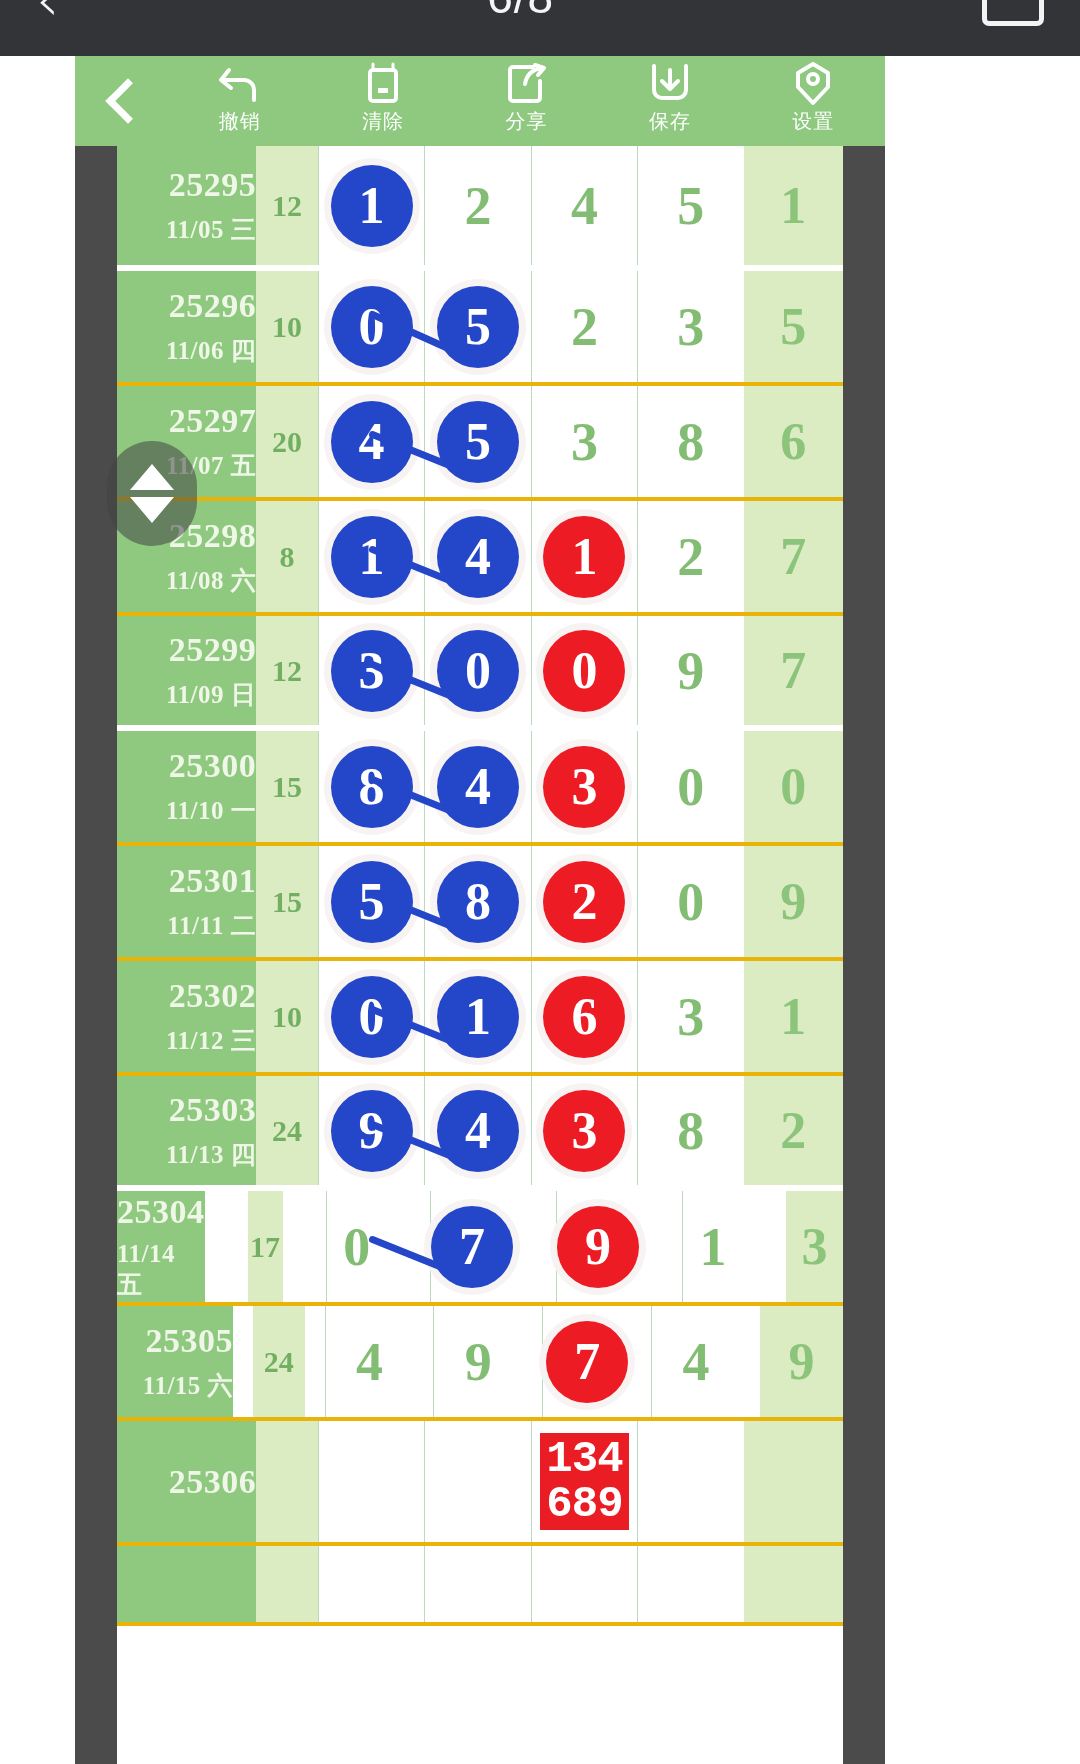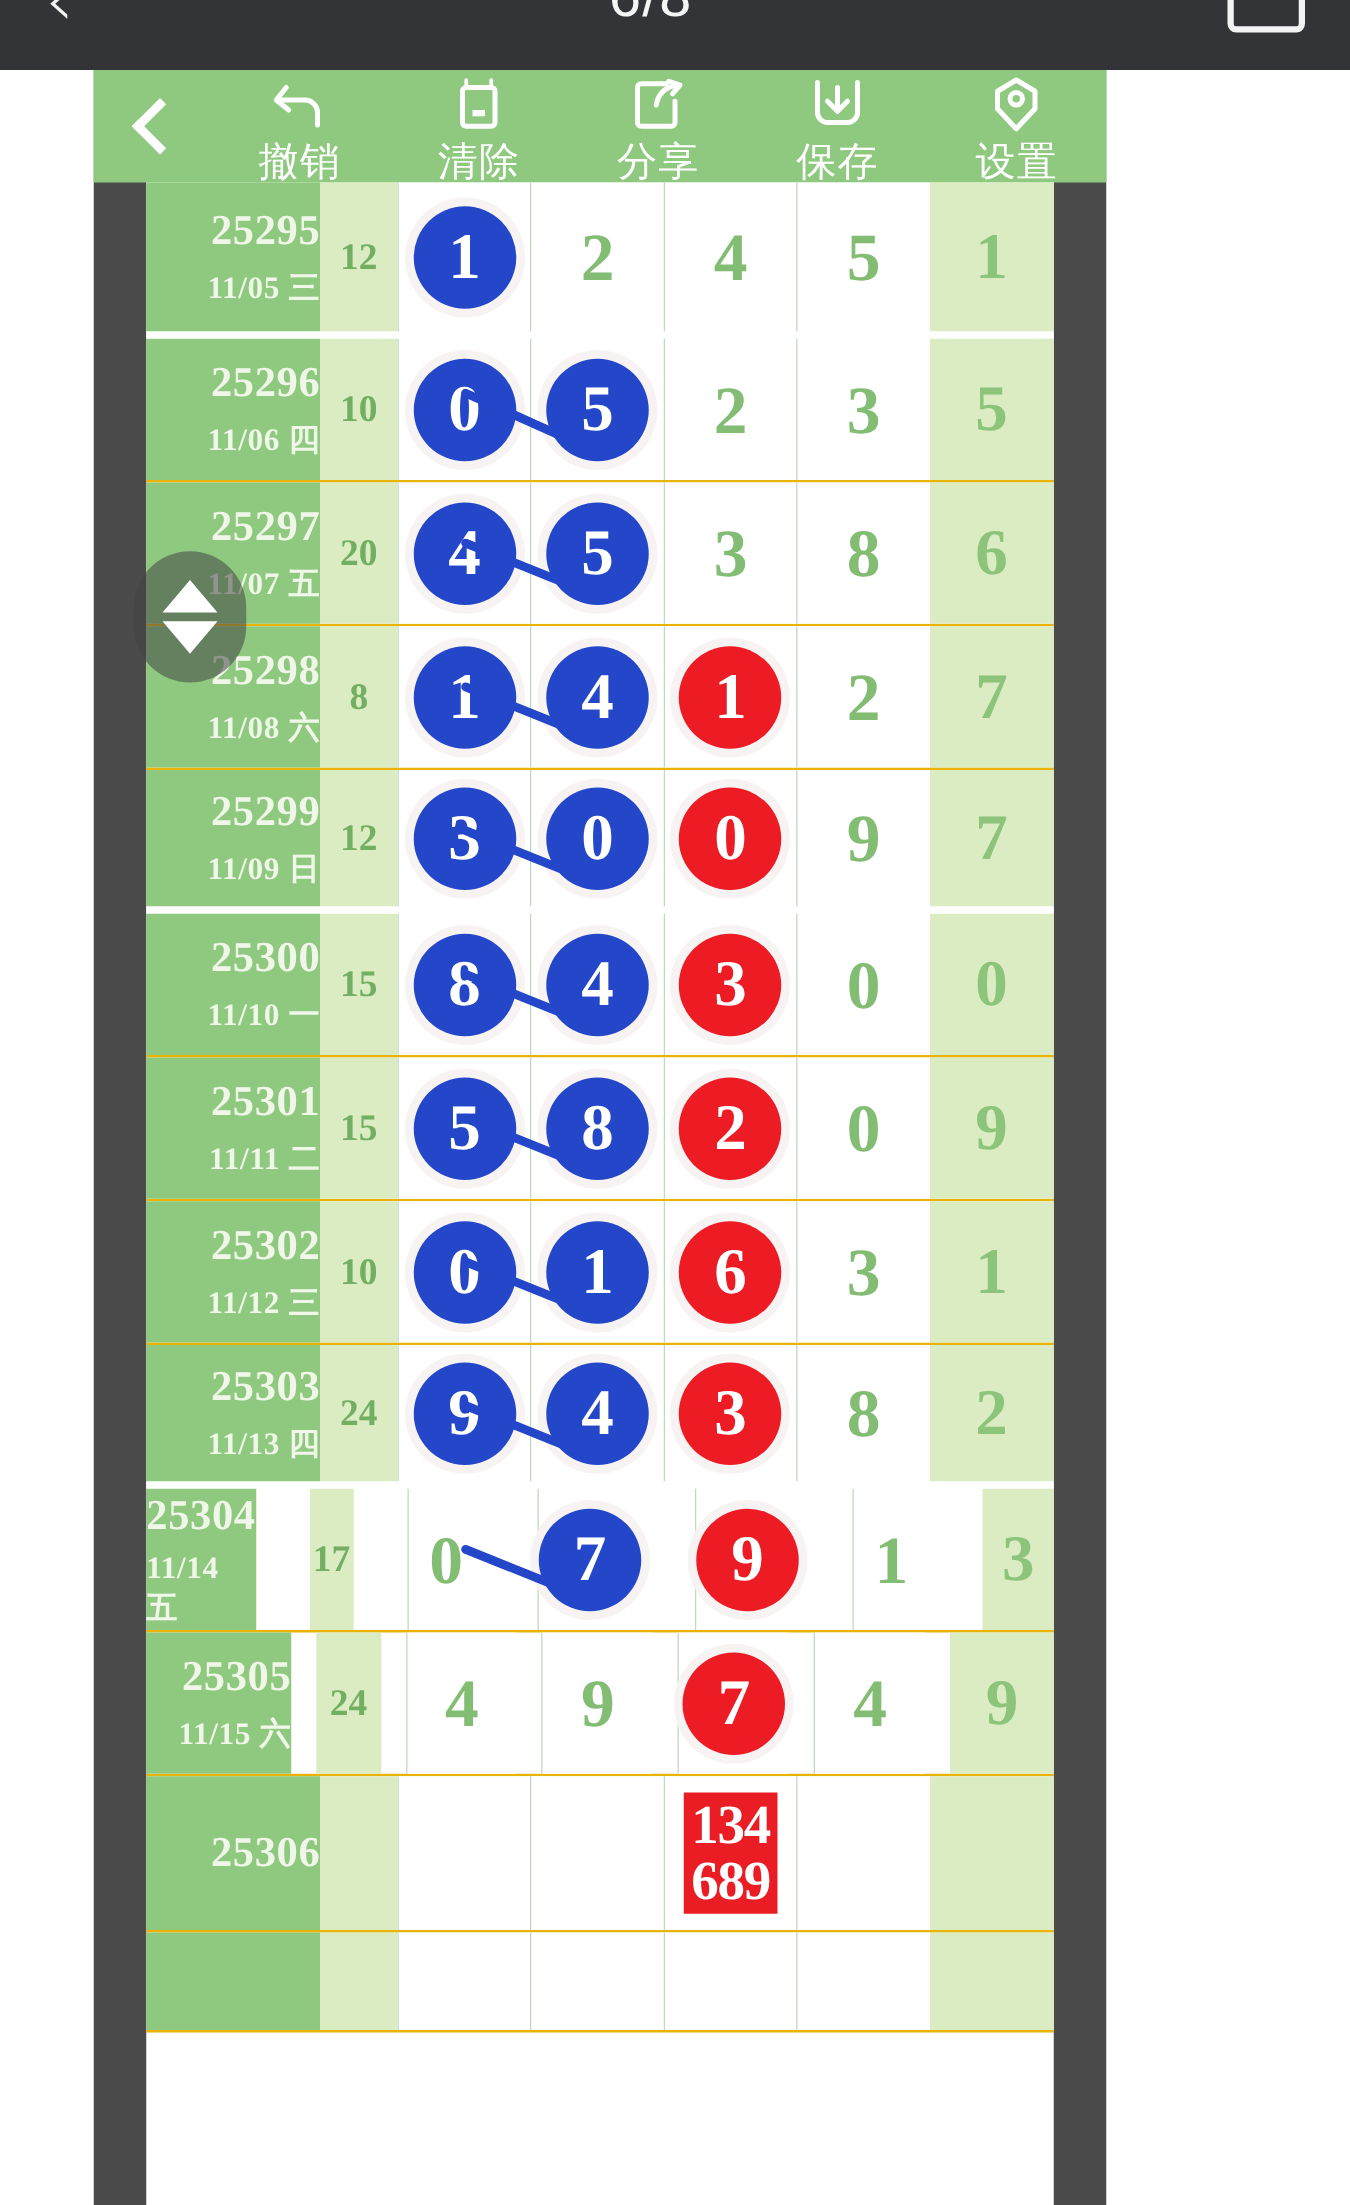--- a/index.html
+++ b/index.html
@@ -33,26 +33,26 @@
     background:#8ec97f; display:flex; align-items:stretch;
   }
   .tb-back{ width:93px; display:flex; align-items:center; justify-content:center; }
   .tb-back .chev{
     width:32px; height:32px; border-left:7px solid #fff; border-bottom:7px solid #fff;
     transform:rotate(45deg); position:relative; left:6px;
   }
   .tb-item{ flex:1; display:flex; flex-direction:column; align-items:center;
             justify-content:flex-start; padding-top:6px; }
   .tb-icon{ height:44px; display:flex; align-items:center; justify-content:center; }
-  .tb-label{ color:#ffffff; font-size:32px; font-family:Liberation Mono, monospace;
+  .tb-label{ color:#ffffff; font-size:20px; font-family:Liberation Mono, monospace;
              margin-top:2px; letter-spacing:1px; }
 
   
   #grid{ position:absolute; left:117px; top:90px; width:726px; }
-  .row{ display:flex; width:726px; border-bottom:2px solid #eab308; position:relative; }
+  .row{ display:flex; width:726px; border-bottom:4px solid #eab308; position:relative; }
   .row.thick{ border-bottom:6px solid #ffffff; }
 
   .c-issue{ width:140px; background:#8ec97f; display:flex; flex-direction:column;
             align-items:flex-end; justify-content:center; color:#f0f7e8; }
   .c-issue .num{ font-size:34px; font-weight:bold; letter-spacing:0.5px; }
   .c-issue .date{ font-size:25px; font-weight:bold; margin-top:9px; letter-spacing:0.5px; }
 
   .c-sum{ width:62px; background:#dcecc2; display:flex; align-items:center;
           justify-content:center; color:#72af63; font-size:30px; font-weight:bold; }
 
@@ -67,21 +67,21 @@
     color:#ffffff; font-size:52px; font-weight:bold;
     box-shadow:0 0 0 7px rgba(248,242,242,0.95);
     font-family:"Liberation Serif", serif;
   }
   .ball.blue{ background:#2446c8; }
   .ball.red { background:#ec1b24; }
 
   .c-last{ width:100px; background:#dcecc2; display:flex; align-items:center;
            justify-content:center; color:#8cc47c; font-size:52px; font-weight:bold; }
 
-  .redbox{ background:#ea1c24; color:#fff; font-family:Liberation Serif, serif;
+  .redbox{ background:#ea1c24; color:#fff; font-family:Liberation Mono, monospace;
            font-weight:bold; font-size:44px; line-height:1.02; text-align:center;
            padding:4px 6px; letter-spacing:-1px; }
 
   
   #lines{ position:absolute; left:117px; top:90px; width:726px; height:1620px;
           pointer-events:none; }
 
   
   #scrollfab{
     position:absolute; left:107px; top:385px; width:90px; height:105px;

